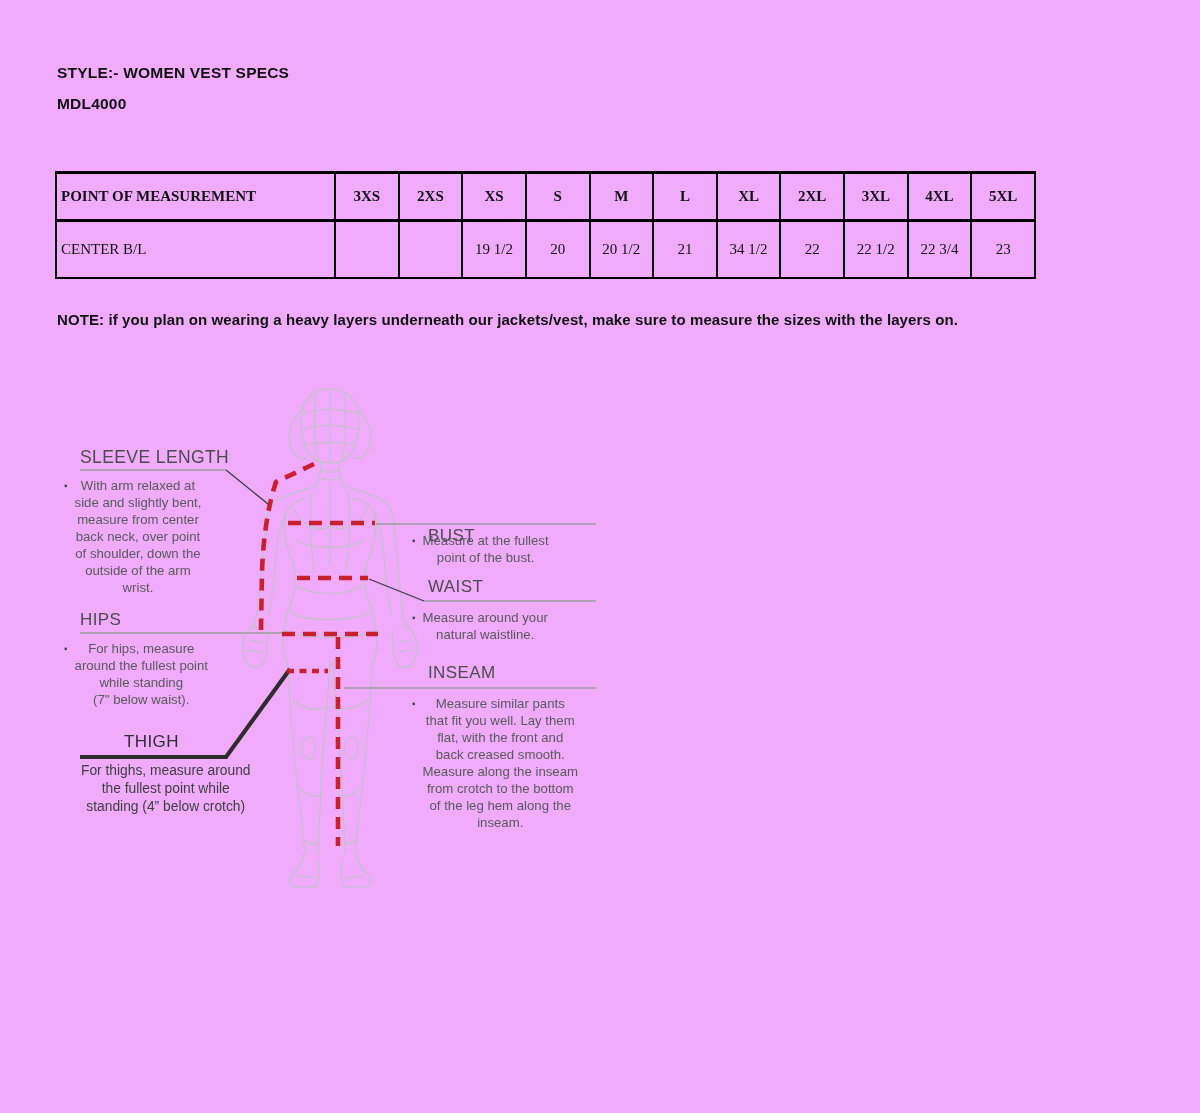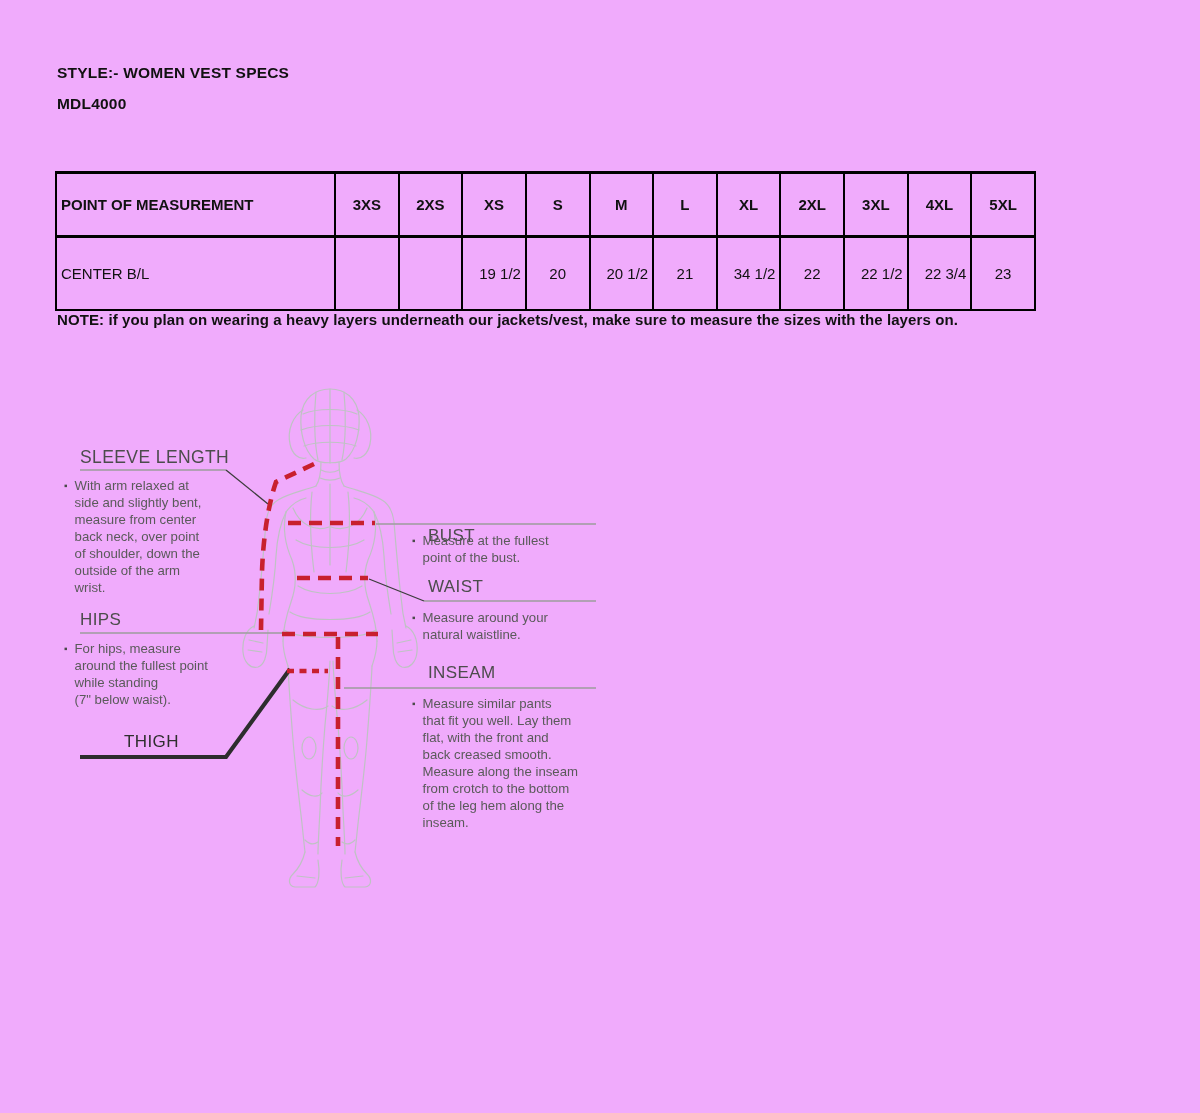--- a/index.html
+++ b/index.html
@@ -13,36 +13,36 @@
   .doc-note    { position:absolute; left:57px; top:311px; font-size:15px;   font-weight:bold; letter-spacing:.1px; }
 
   
   .size-table {
     position:absolute; left:55px; top:171px; width:981px;
     border-collapse:collapse; table-layout:fixed;
     border:2px solid #000; font-size:15px;
   }
   .size-table th, .size-table td {
     border:2px solid #000; text-align:center; vertical-align:middle;
-    overflow:hidden; white-space:nowrap; padding:16px;
+    overflow:hidden; white-space:nowrap; padding:8px;font-family:Liberation Serif, serif;
   }
   .size-table thead th { height:29px; font-weight:bold; border-top:3px solid #000; border-bottom:3px solid #000; }
   .size-table tbody td { height:39px; font-weight:normal; }
   .size-table .c-label { text-align:left; padding-left:4px; }
 
   
   .diagram-svg { position:absolute; left:60px; top:350px; }
   .co-heading {
     position:absolute; font-size:17px; color:#4c4c4c; letter-spacing:.4px;
     font-family:"Liberation Sans", sans-serif;
   }
   .co-heading.big { font-size:17.5px; }
   .callout { position:absolute; display:flex; gap:7px; }
   .bullet  { font-size:10px; line-height:10px; margin-top:4px; color:#4a4a4a; flex:0 0 auto; }
-  .ctext   { white-space:pre-line; font-size:13.2px; line-height:17px; color:#5a5a5a; }
+  .ctext   { white-space:pre-line; font-size:13.2px; line-height:17px; color:#5a5a5a;text-align:center; }
   .ctext.dark { color:#404040; font-size:13.8px; line-height:18px; }
 </style>
 </head>
 <body>
 
 <div class="page">
 
   <div class="doc-title">STYLE:- WOMEN VEST SPECS</div>
   <div class="doc-model">MDL4000</div>
 
@@ -206,20 +206,25 @@
   <div class="co-heading" style="left:80px; top:610px;">HIPS</div>
   <div class="callout" style="left:64px; top:640px;">
     <span class="bullet">▪</span>
     <span class="ctext">For hips, measure
 around the fullest point
 while standing
 (7" below waist).</span>
   </div>
 
   <div class="co-heading" style="left:82px; top:732px; color:#2f2f2f;margin-left:42px;">THIGH</div>
+  <div class="callout" style="left:81px; top:762px;">
+    <span class="ctext dark">For thighs, measure around
+the fullest point while
+standing (4” below crotch)</span>
+  </div>
 
   <div class="co-heading" style="left:428px; top:526px;">BUST</div>
   <div class="callout" style="left:412px; top:532px;">
     <span class="bullet">▪</span>
     <span class="ctext">Measure at the fullest
 point of the bust.</span>
   </div>
 
   <div class="co-heading" style="left:428px; top:577px;">WAIST</div>
   <div class="callout" style="left:412px; top:609px;">

